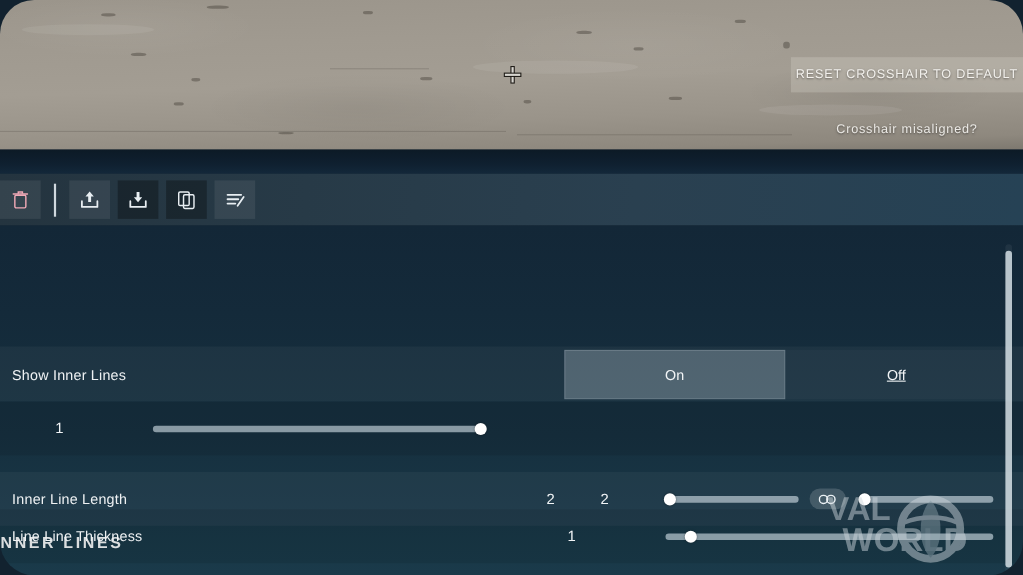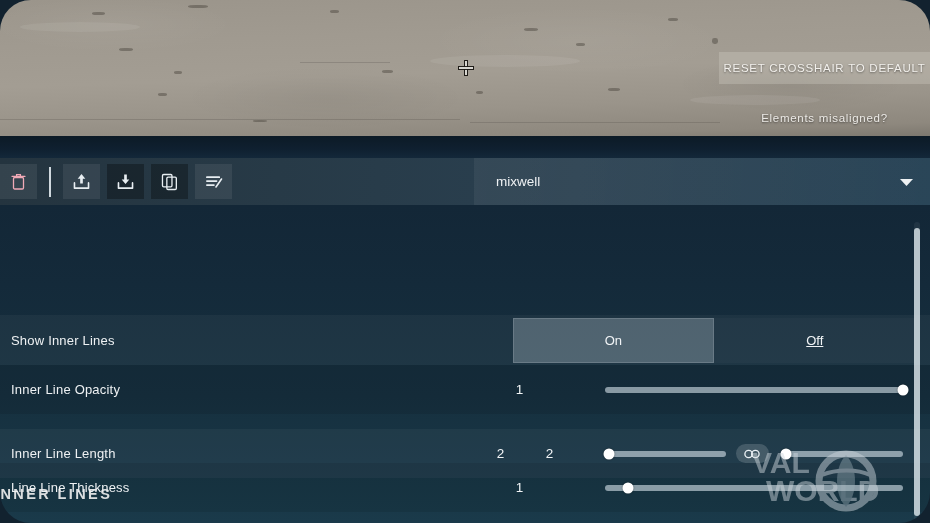--- a/index.html
+++ b/index.html
@@ -148,21 +148,21 @@
 
     <div class="crosshair">
       <div class="ch-arm ch-v"></div>
       <div class="ch-arm ch-h"></div>
     </div>
 
     <div class="reset-btn">
       <span>RESET CROSSHAIR TO DEFAULT</span>
     </div>
     <div class="misaligned">
-      <span>Elements misaligned?</span>
+      <span>Crosshair misaligned?</span>
     </div>
   </div>
 
   <div class="under-preview"></div>
 
   <div class="profile-bar">
 
     <div class="tool-group">
       <div class="tool-btn">
         <svg width="15" height="17" viewBox="0 0 15 17">
@@ -194,45 +194,36 @@
         <svg width="20" height="19" viewBox="0 0 21 20">
           <path d="M3 5.4 H16" stroke="#e8eef2" stroke-width="1.8" stroke-linecap="round"></path>
           <path d="M3 9.6 H13.2" stroke="#e8eef2" stroke-width="1.8" stroke-linecap="round"></path>
           <path d="M3 13.8 H10.4" stroke="#e8eef2" stroke-width="1.8" stroke-linecap="round"></path>
           <path d="M18.4 7.4 L12.6 15.8" stroke="#e8eef2" stroke-width="1.7" stroke-linecap="round"></path>
         </svg>
       </div>
     </div>
   </div>
 
-  <div class="profile-select">
-    <span class="val">mixwell</span>
-    <span class="chev">
-      <svg width="15" height="9" viewBox="0 0 15 9">
-          <path d="M1 1 L7.5 8 L14 1 Z" fill="#eef1f3"></path>
-        </svg>
-    </span>
-  </div>
 
   <div class="settings">
 
     <div class="section-title">INNER LINES</div>
 
     <div class="row light" style="top:110px; height:50px;">
       <div class="row-label">Show Inner Lines</div>
       <div class="row-ctl">
         <div class="seg">
           <div class="seg-opt on">On</div>
           <div class="seg-opt off">Off</div>
         </div>
       </div>
     </div>
 
     <div class="row dark" style="top:160px; height:49px;">
-      <div class="row-label">Inner Line Opacity</div>
       <div class="row-ctl">
         <div class="num" style="position:absolute; left:34px; width:40px;">1</div>
         <div class="slider" style="position:absolute; left:139px; width:298px;">
           <div class="thumb" style="left:100%;"></div>
         </div>
       </div>
     </div>
 
     <div class="row light" style="top:224px; height:49px;align-items:center;">
       <div class="row-label">Inner Line Length</div>

